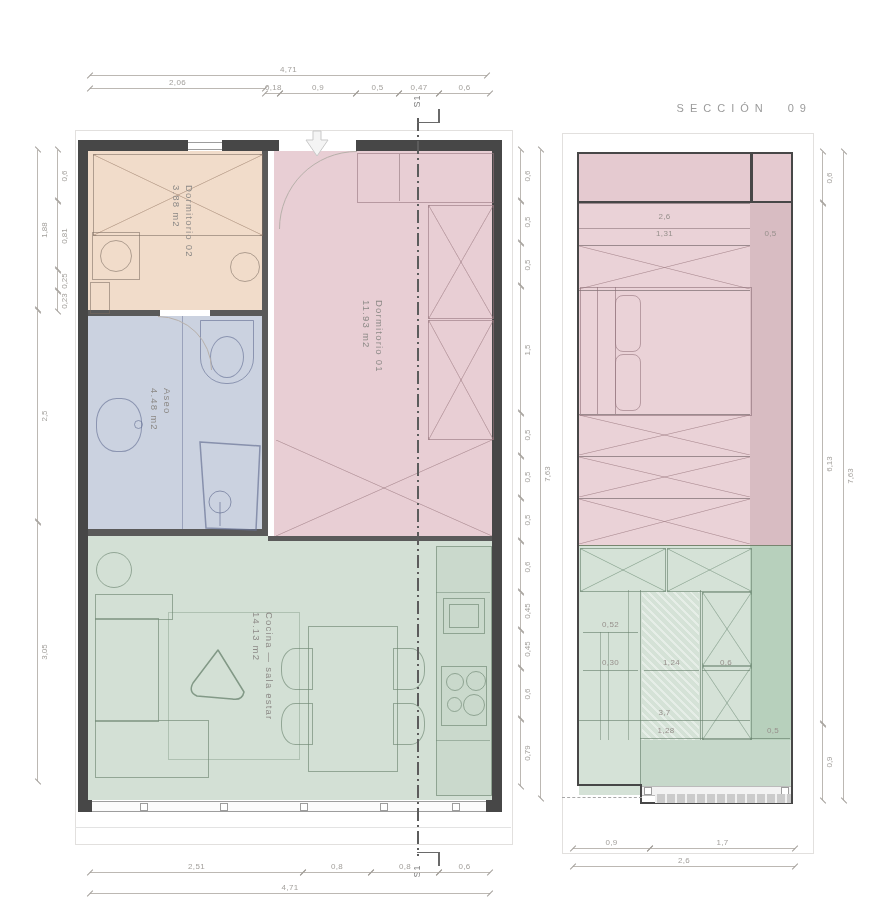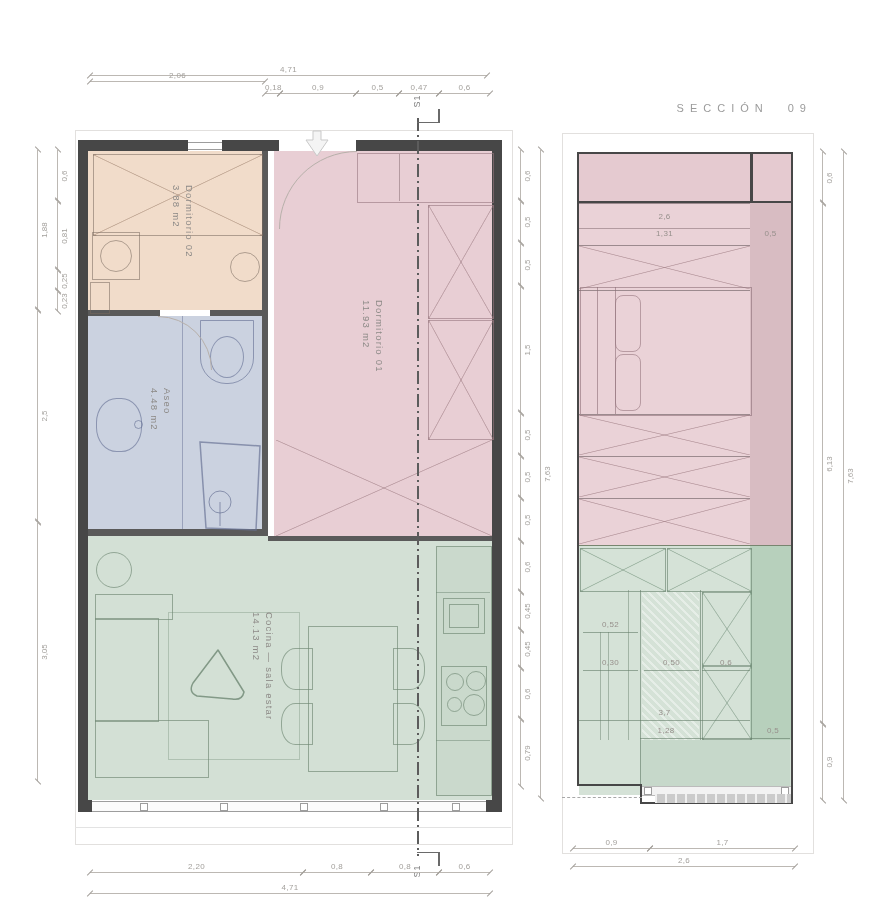--- a/index.html
+++ b/index.html
@@ -175,41 +175,41 @@
   <div class="thin" style="left:417px;top:122px;width:22px;border-color:#6a6a6a"></div>
   <div class="s1mark" style="left:438px;top:109px;width:2px;height:14px"></div>
   <div class="s1txt" style="left:404px;top:96px">S1</div>
   <div class="thin" style="left:417px;top:852px;width:22px;border-color:#6a6a6a"></div>
   <div class="s1mark" style="left:438px;top:852px;width:2px;height:14px"></div>
   <div class="s1txt" style="left:404px;top:866px">S1</div>
 
   <div class="dimh" style="left:90px;top:75px;width:397px">
       <span class="lab">4,71</span>
     </div>
-  <div class="dimh" style="left:90px;top:81px;width:175px">
+  <div class="dimh" style="left:90px;top:88px;width:175px">
       <span class="lab">2,06</span>
     </div>
   <div class="dimh" style="left:265px;top:93px;width:15px">
       <span class="lab">0,18</span>
     </div>
   <div class="dimh" style="left:280px;top:93px;width:76px">
       <span class="lab">0,9</span>
     </div>
   <div class="dimh" style="left:356px;top:93px;width:43px">
       <span class="lab">0,5</span>
     </div>
   <div class="dimh" style="left:399px;top:93px;width:40px">
       <span class="lab">0,47</span>
     </div>
   <div class="dimh" style="left:439px;top:93px;width:51px">
       <span class="lab">0,6</span>
     </div>
 
   <div class="dimh" style="left:90px;top:872px;width:213px">
-      <span class="lab">2,20</span>
+      <span class="lab">2,51</span>
     </div>
   <div class="dimh" style="left:303px;top:872px;width:68px">
       <span class="lab">0,8</span>
     </div>
   <div class="dimh" style="left:371px;top:872px;width:68px">
       <span class="lab">0,8</span>
     </div>
   <div class="dimh" style="left:439px;top:872px;width:51px">
       <span class="lab">0,6</span>
     </div>
@@ -333,21 +333,21 @@
   <div class="thin" style="left:702px;top:670px;width:48px;border-color:rgba(100,125,105,0.6)"></div>
   <div class="thin" style="left:579px;top:720px;width:171px;border-color:rgba(100,125,105,0.6)"></div>
   <div class="thin" style="left:640px;top:738px;width:116px;border-color:rgba(100,125,105,0.6)"></div>
   <div class="thin" style="left:756px;top:738px;width:34px;border-color:rgba(100,125,105,0.6)"></div>
 
   <div class="ilab" style="left:579px;top:212px;width:171px">2,6</div>
   <div class="ilab" style="left:579px;top:229px;width:171px">1,31</div>
   <div class="ilab" style="left:750px;top:229px;width:41px">0,5</div>
   <div class="ilab" style="left:583px;top:620px;width:55px">0,52</div>
   <div class="ilab" style="left:583px;top:658px;width:55px">0,30</div>
-  <div class="ilab" style="left:644px;top:658px;width:55px">0,50</div>
+  <div class="ilab" style="left:644px;top:658px;width:55px">1,24</div>
   <div class="ilab" style="left:702px;top:658px;width:48px">0,6</div>
   <div class="ilab" style="left:579px;top:708px;width:171px">3,7</div>
   <div class="ilab" style="left:608px;top:726px;width:116px">1,28</div>
   <div class="ilab" style="left:756px;top:726px;width:34px">0,5</div>
 
   <div class="glaz" style="left:642px;top:786px;width:149px;height:8px;background:#f2f2f2;border-color:#bbb"></div>
   <div class="gsq" style="left:644px;top:787px"></div>
   <div class="gsq" style="left:781px;top:787px"></div>
   <div class="abs paving" style="left:655px;top:794px;width:136px;height:9px"></div>
 

